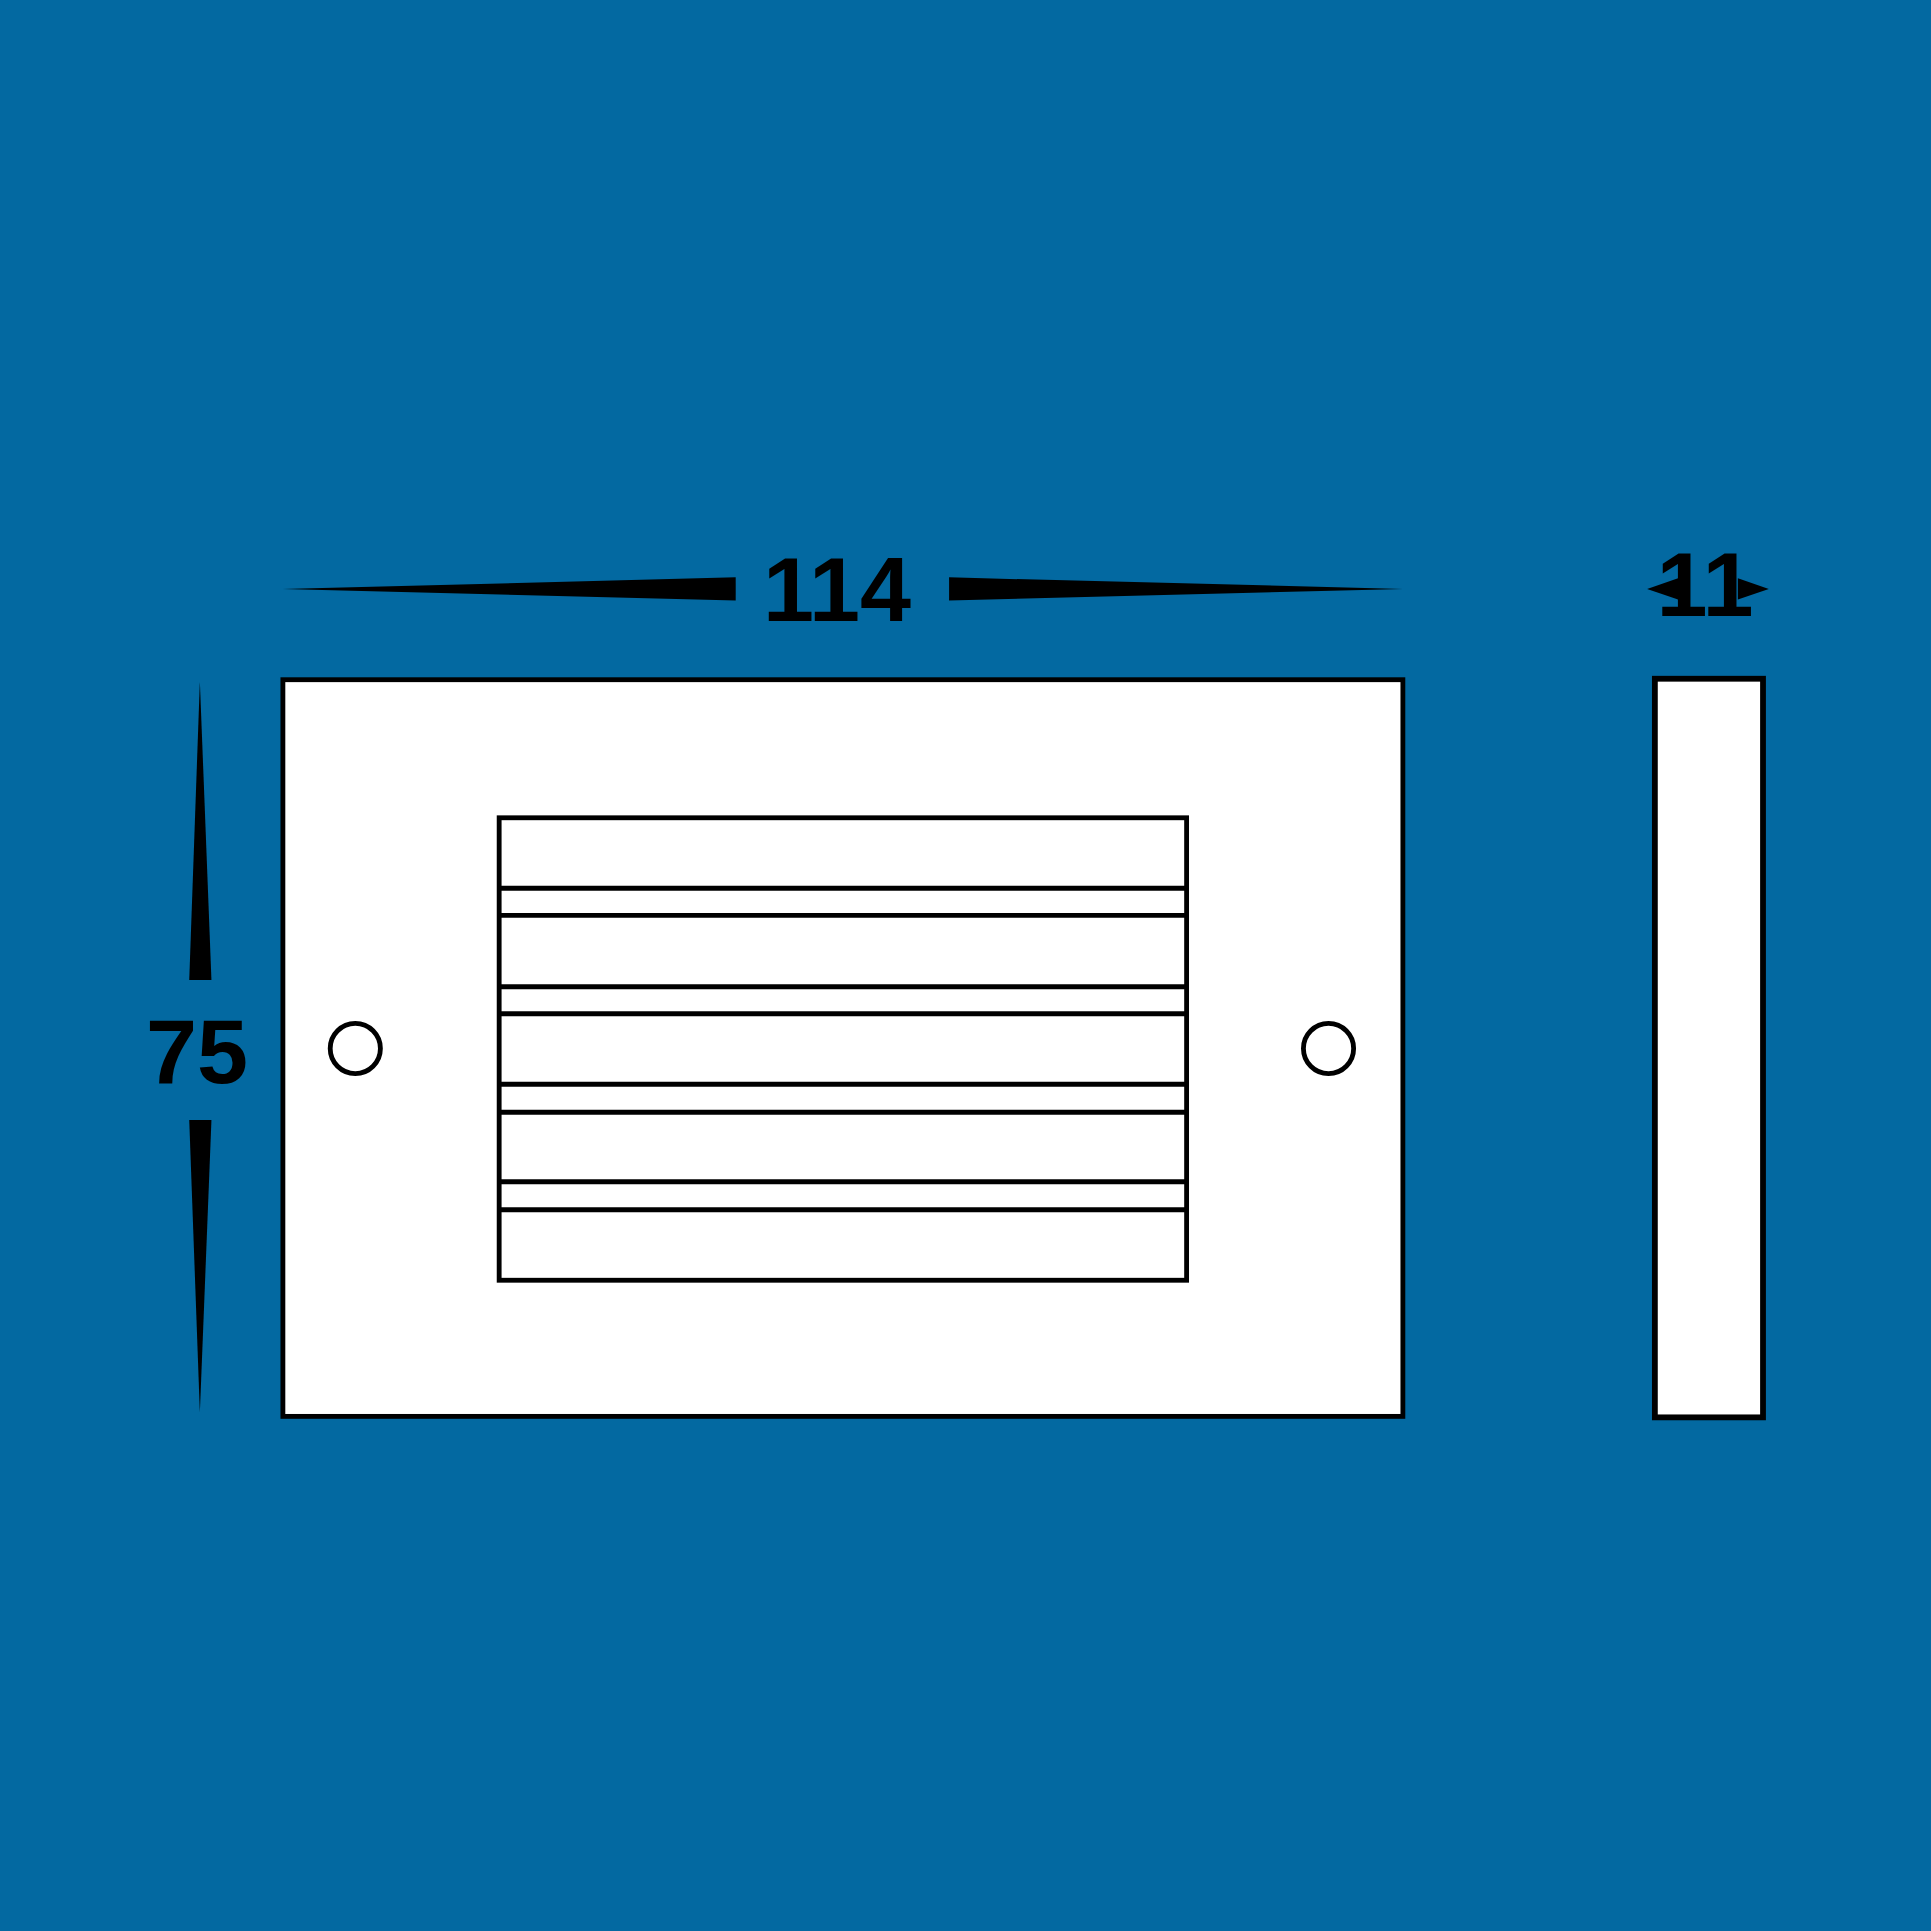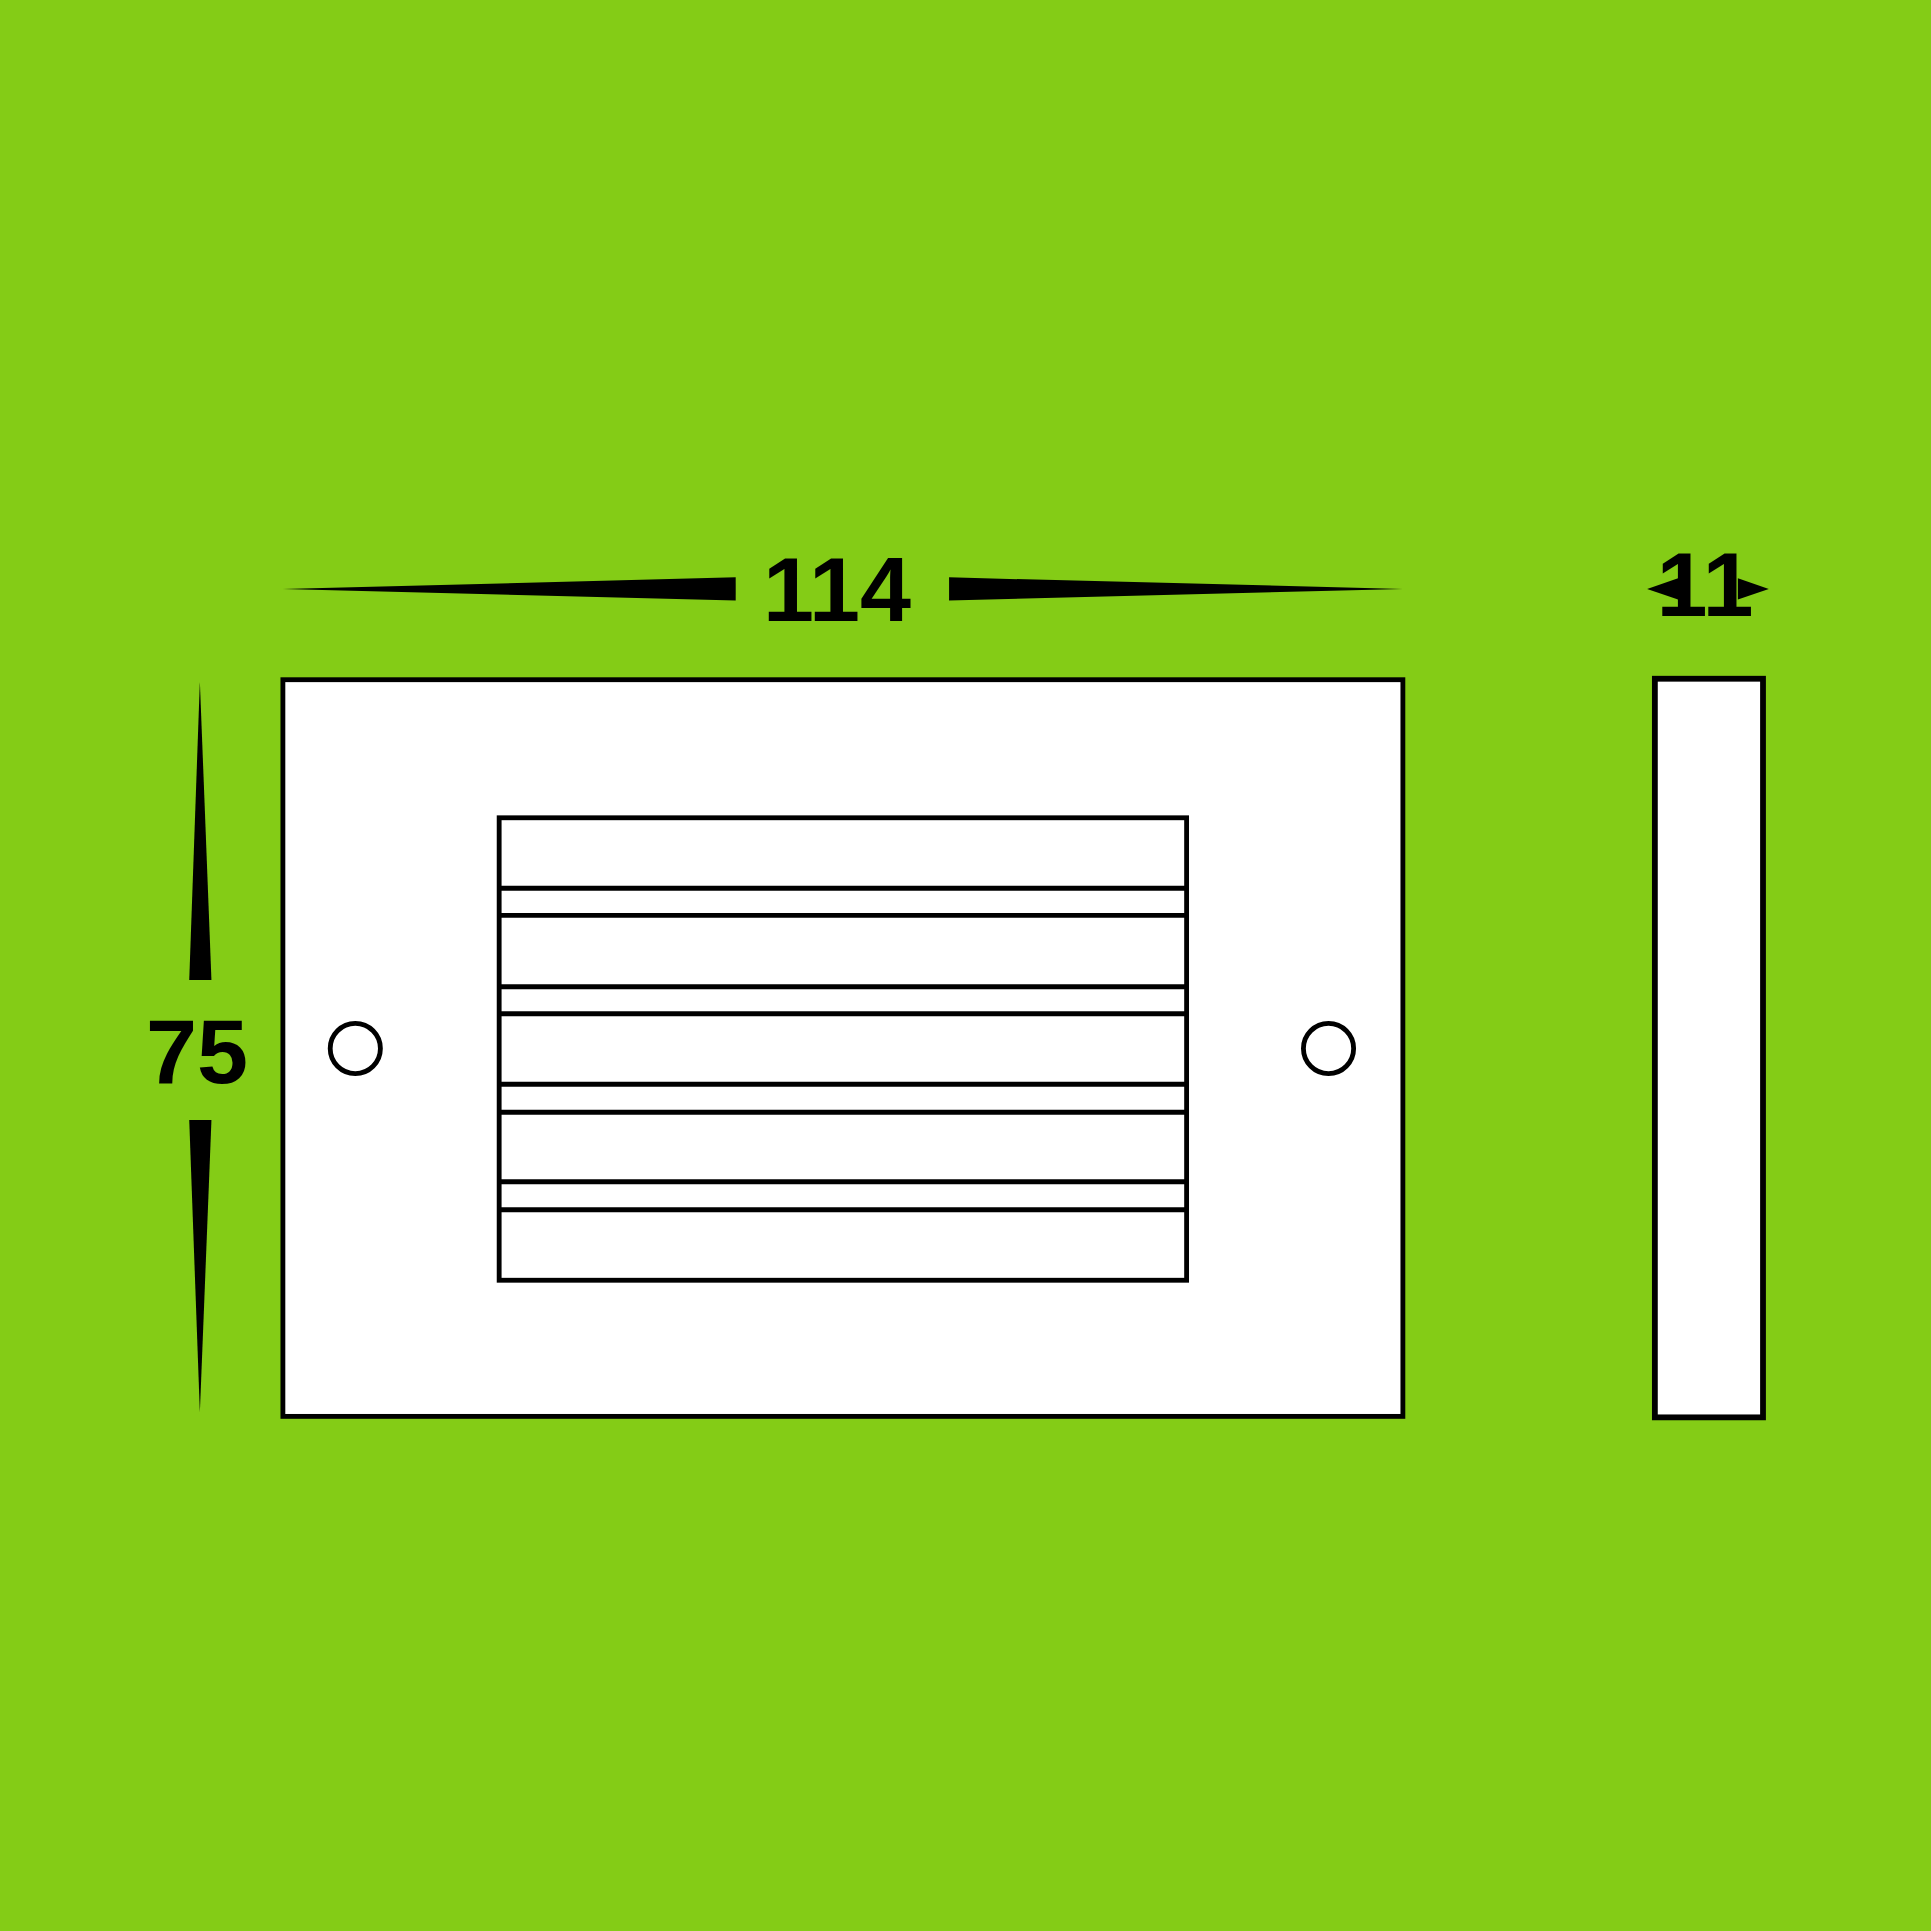--- a/index.html
+++ b/index.html
@@ -7,21 +7,21 @@
     padding: 0;
     background: #ffffff;
     width: 1931px;
     height: 1931px;
     font-family: "Liberation Sans", sans-serif;
   }
   .canvas {
     position: relative;
     width: 1931px;
     height: 1931px;
-    background: #84cc16;
+    background: #0369a1;
     overflow: hidden;
   }
   svg.drawing {
     position: absolute;
     left: 0;
     top: 0;
     width: 1931px;
     height: 1931px;
     display: block;
   }

